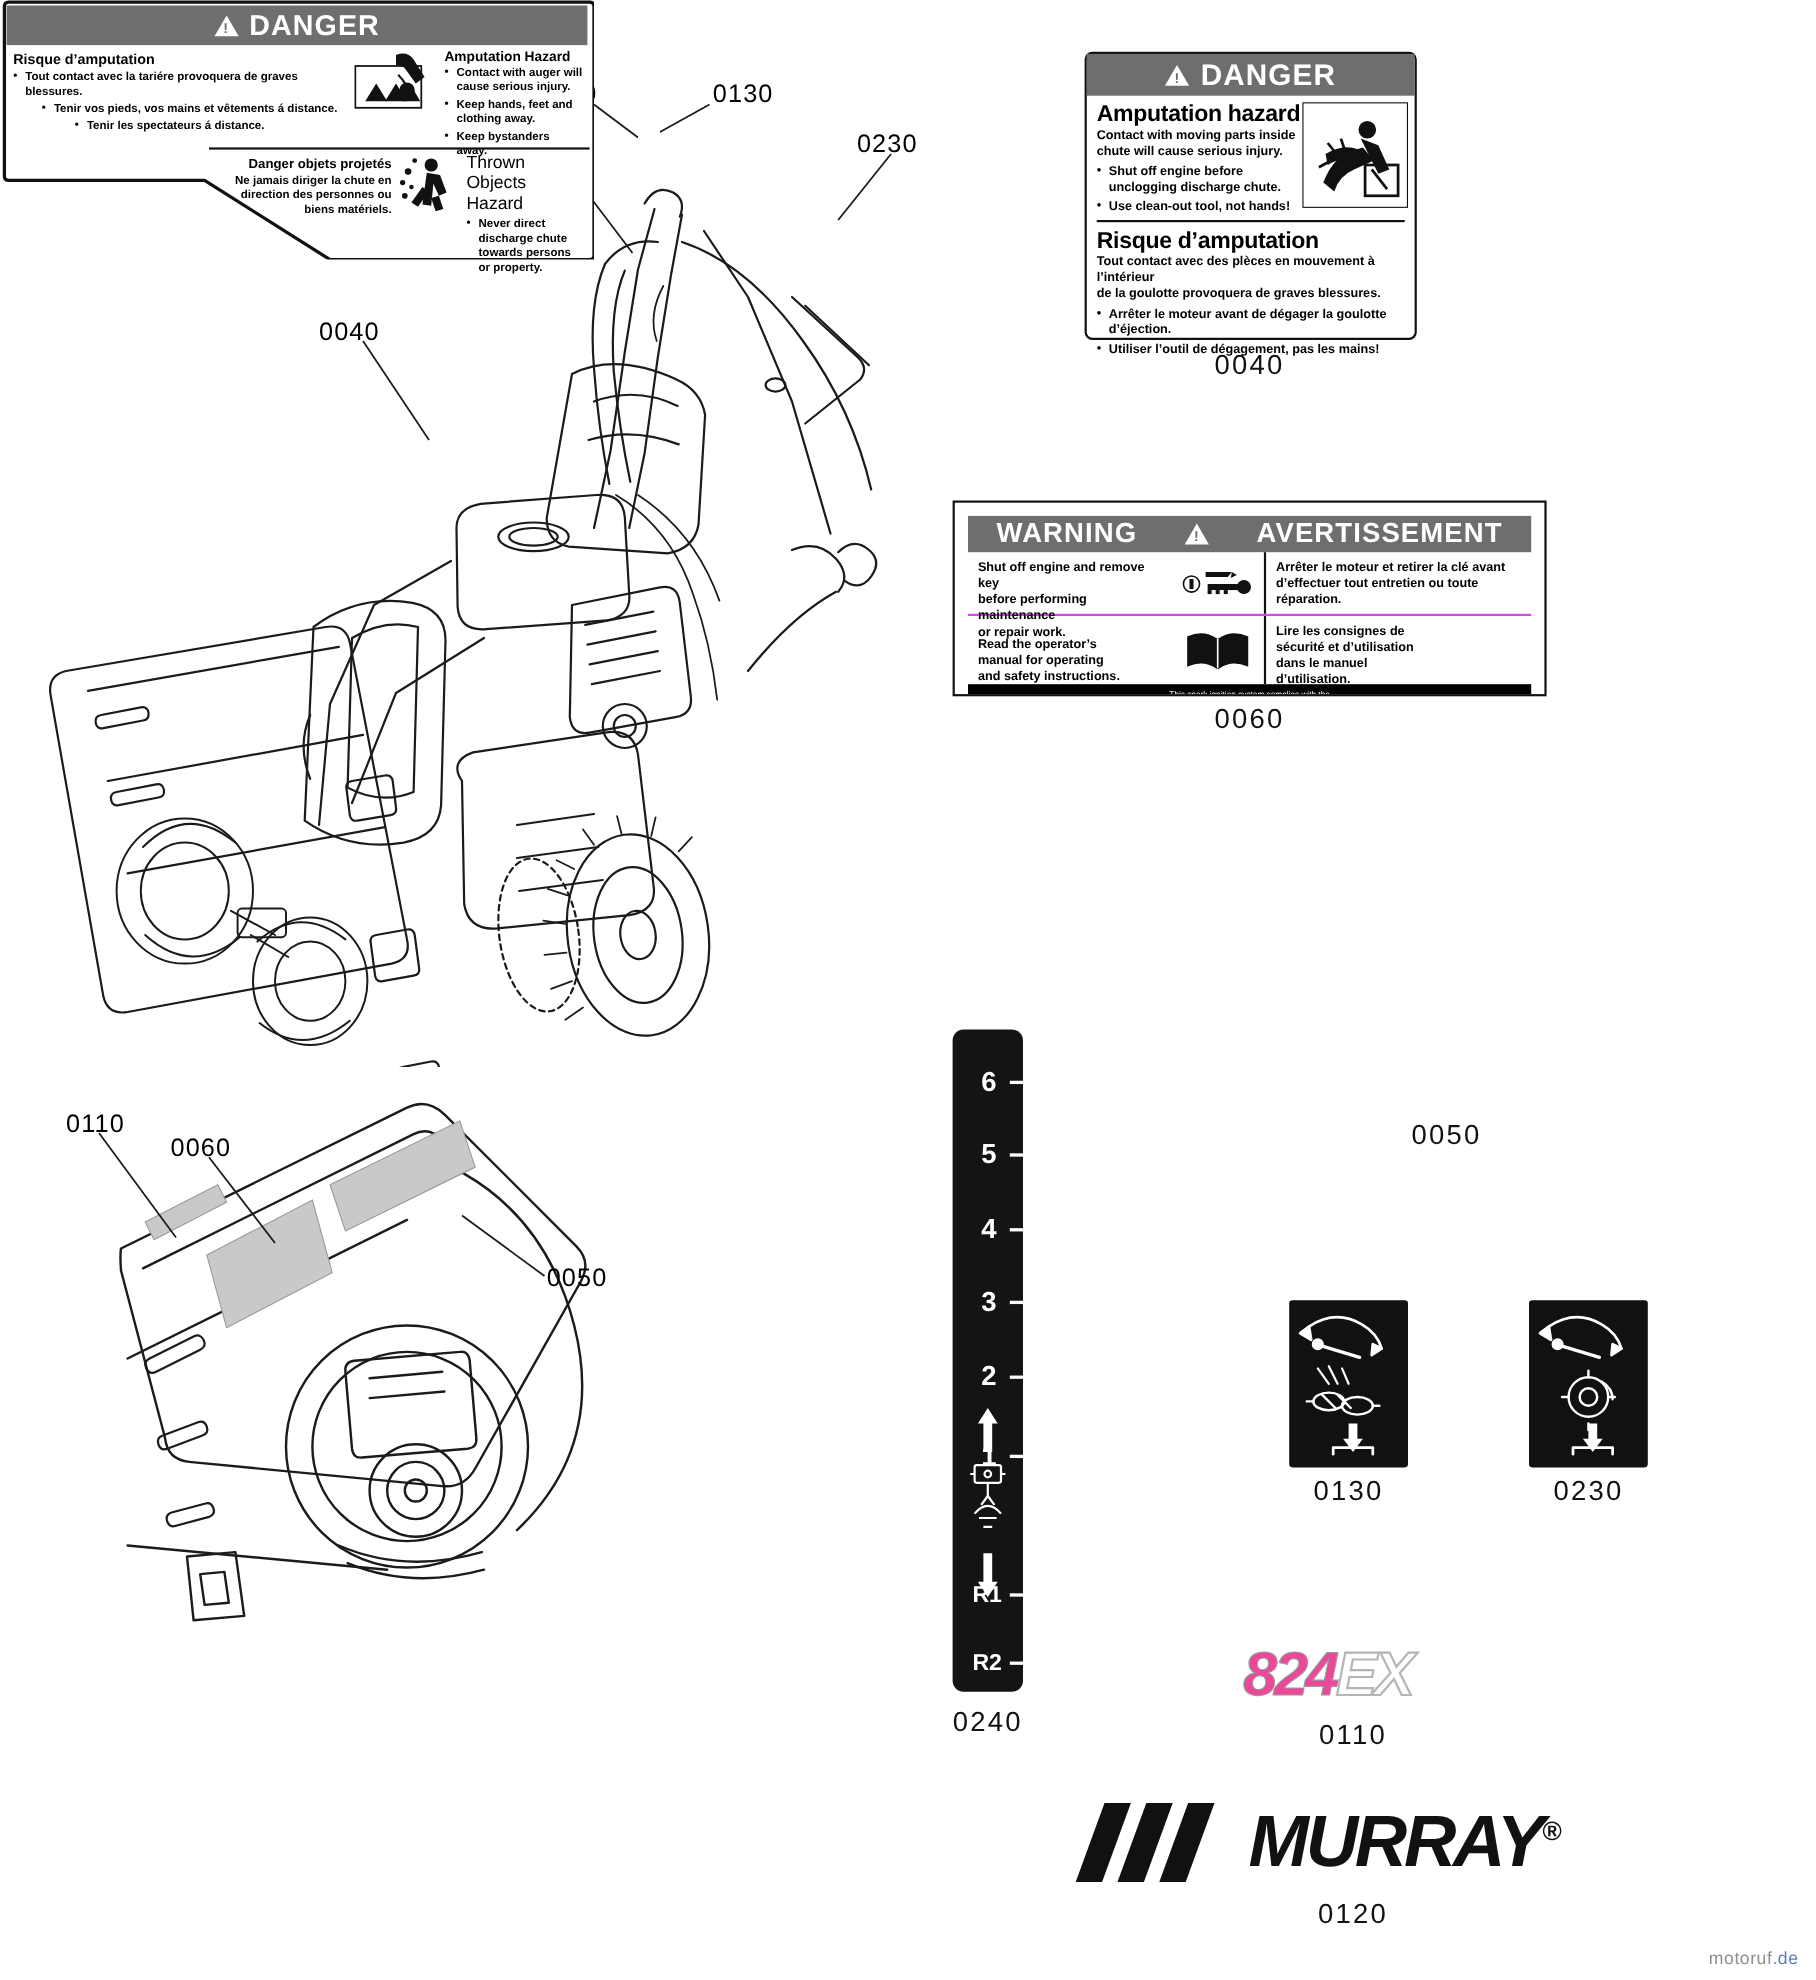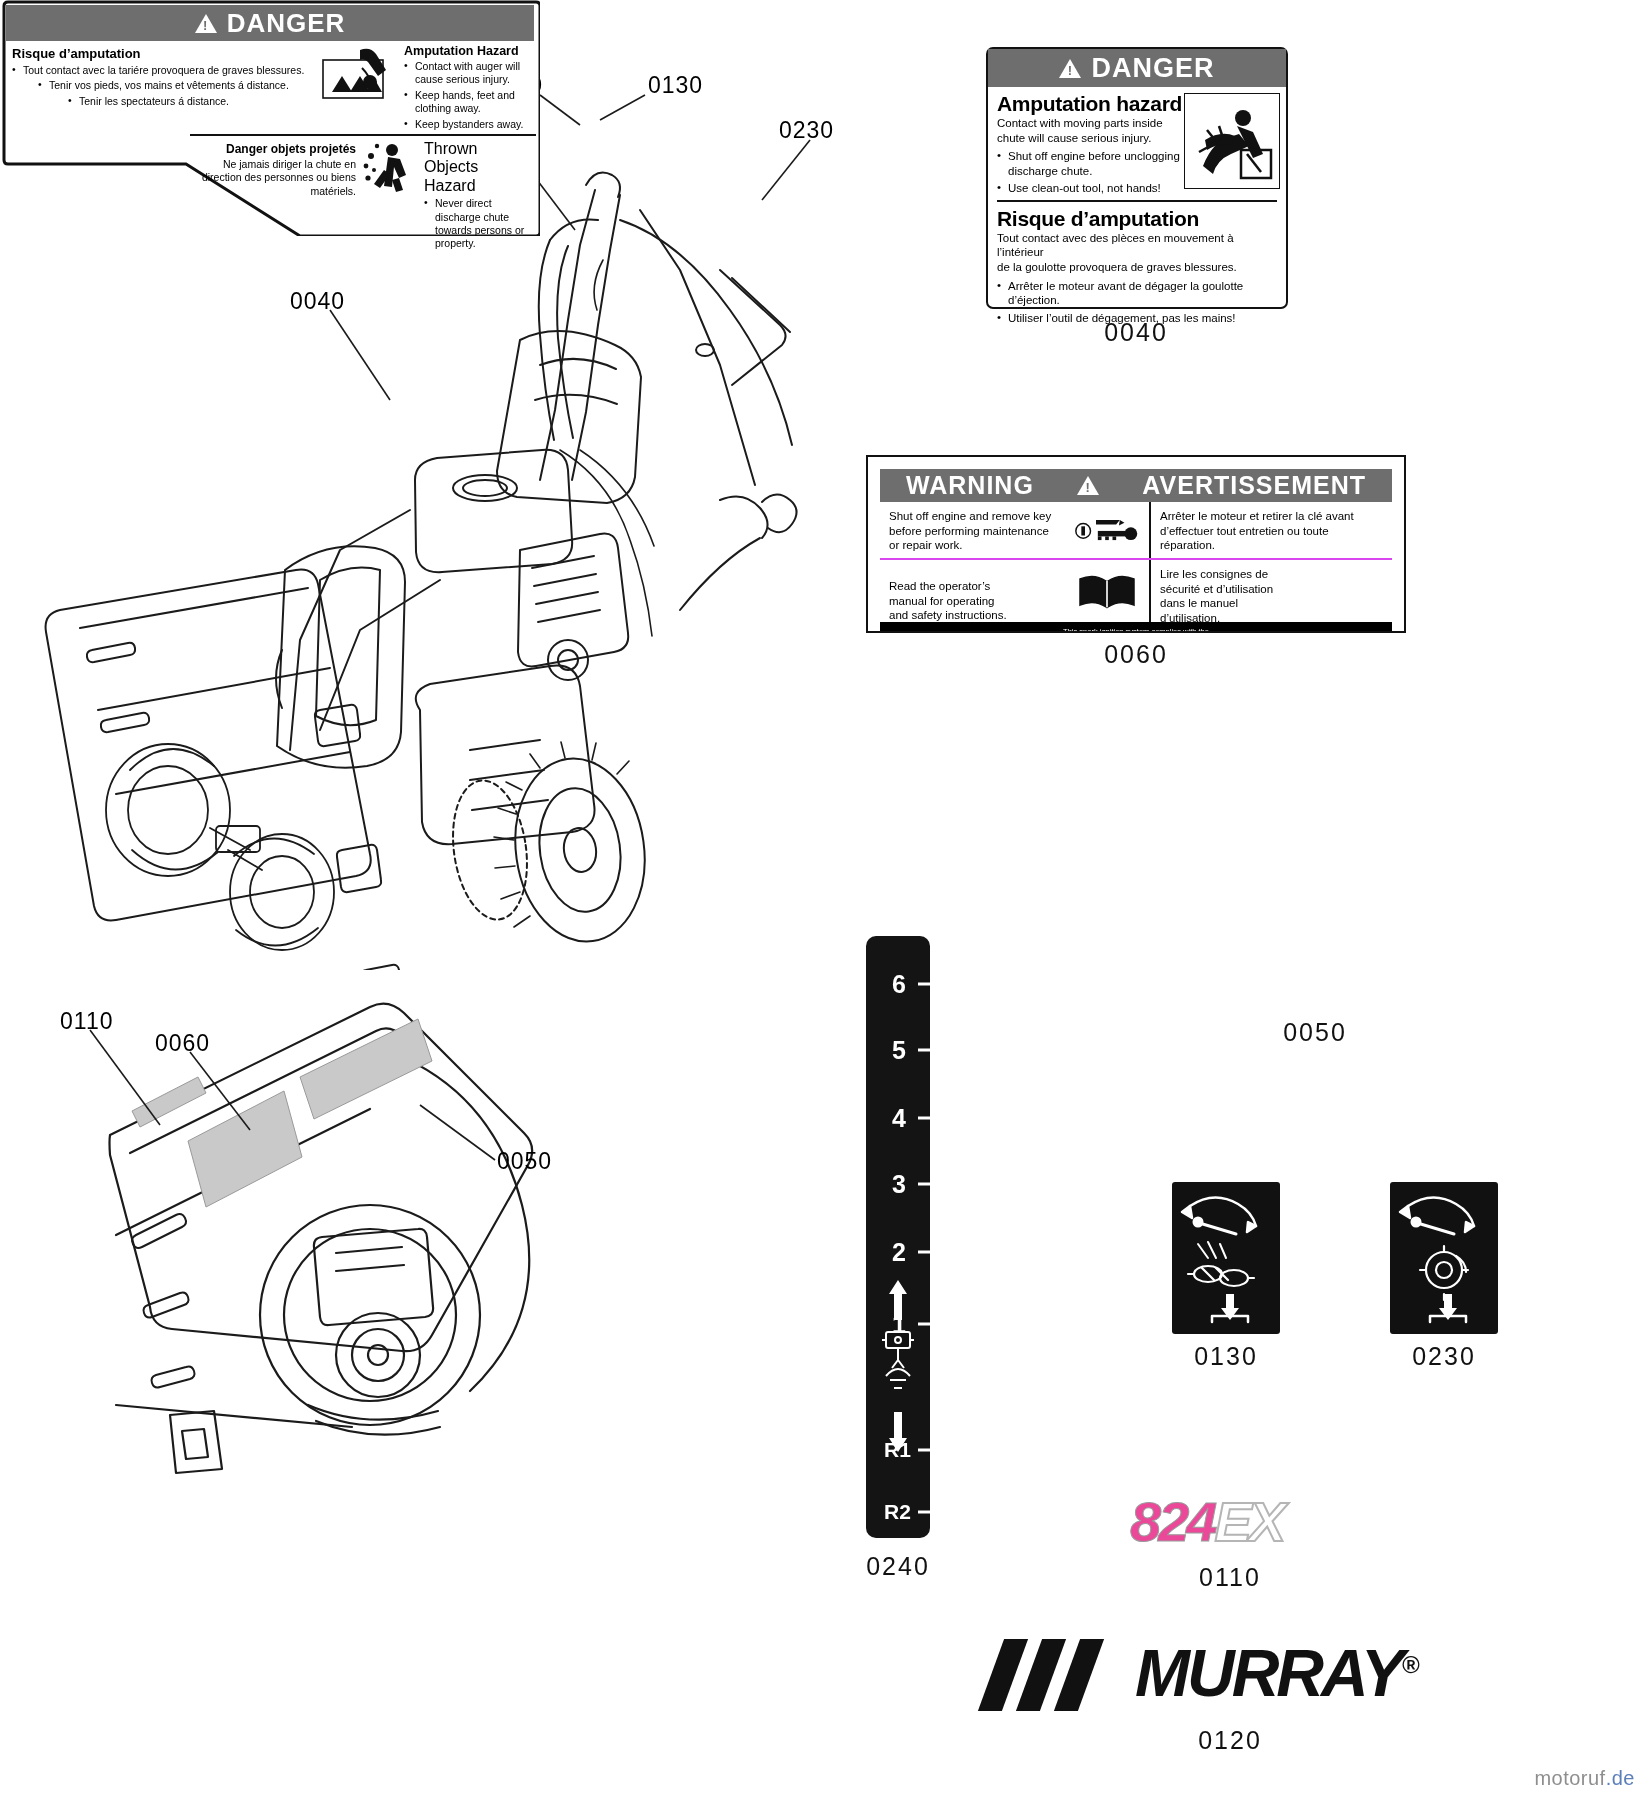--- a/index.html
+++ b/index.html
@@ -11,21 +11,21 @@
   .partno{font-family:"Liberation Sans",sans-serif;font-size:25px;color:#111;letter-spacing:2px;text-align:center;white-space:nowrap;}
 
   
   .decal{position:absolute;background:#fff;border:2px solid #111;box-sizing:border-box;}
   .hdr{background:#6e6e6e;color:#fff;display:flex;align-items:center;justify-content:center;
        font-weight:bold;letter-spacing:1px;box-sizing:border-box;}
   .hdr .tri{display:inline-block;width:0;height:0;border-left:11px solid transparent;
        border-right:11px solid transparent;border-bottom:19px solid #fff;position:relative;margin-right:10px;}
   .hdr .tri::after{content:"!";position:absolute;left:-3px;top:5px;width:6px;text-align:center;
        color:#6e6e6e;font-size:13px;font-weight:bold;line-height:1;}
-  .bodytxt{font-size:11.5px;font-weight:normal;line-height:1.28;color:#000;}
+  .bodytxt{font-size:11.5px;font-weight:bold;line-height:1.28;color:#000;}
   .bigline{font-size:21px;font-weight:bold;letter-spacing:-.3px;color:#000;}
   .bul{padding-left:11px;position:relative;}
   .bul::before{content:"•";position:absolute;left:0;top:-1px;}
 
   
   #d0040{left:986px;top:47px;width:302px;height:262px;border-radius:7px;}
   #d0040 .hdr{height:38px;font-size:27px;}
   #d0040 .sec{padding:5px 9px 4px 9px;}
   #d0040 .pic{position:absolute;right:6px;top:44px;width:94px;height:94px;border:1.5px solid #111;background:#fff;overflow:hidden;}
 
@@ -49,21 +49,21 @@
   
   #dmurray{position:absolute;left:985px;top:1631px;width:500px;height:86px;}
   .slash{position:absolute;width:24px;height:72px;background:#111;transform:skewX(-20deg);}
   .mtxt{position:absolute;left:150px;top:4px;font-size:66px;font-weight:bold;font-style:italic;
         letter-spacing:-3px;color:#111;font-family:"Liberation Sans",sans-serif;}
 
   #d0110b{position:absolute;left:1130px;top:1489px;width:230px;height:60px;}
   .ex824{font-size:56px;font-weight:bold;font-style:italic;letter-spacing:-3px;color:#ec4899;
          -webkit-text-stroke:1px #9a9a9a;font-family:"Liberation Sans",sans-serif;}
 
-  .wm{position:absolute;right:16px;bottom:10px;font-size:20px;letter-spacing:.5px;margin-top:39px;}
+  .wm{position:absolute;right:16px;bottom:10px;font-size:16px;letter-spacing:.5px;margin-top:39px;}
   .wm .a{color:#8e8e8e;} .wm .b{color:#5b7fb8;}
   svg{display:block;}
 </style>
 </head>
 <body>
 
 <div class="abs" style="left:20px;top:150px;width:830px;height:820px;">
   <svg width="830" height="820" viewBox="0 0 830 820">
     <g fill="none" stroke="#1b1b1b" stroke-width="2" stroke-linejoin="round" stroke-linecap="round">
 

